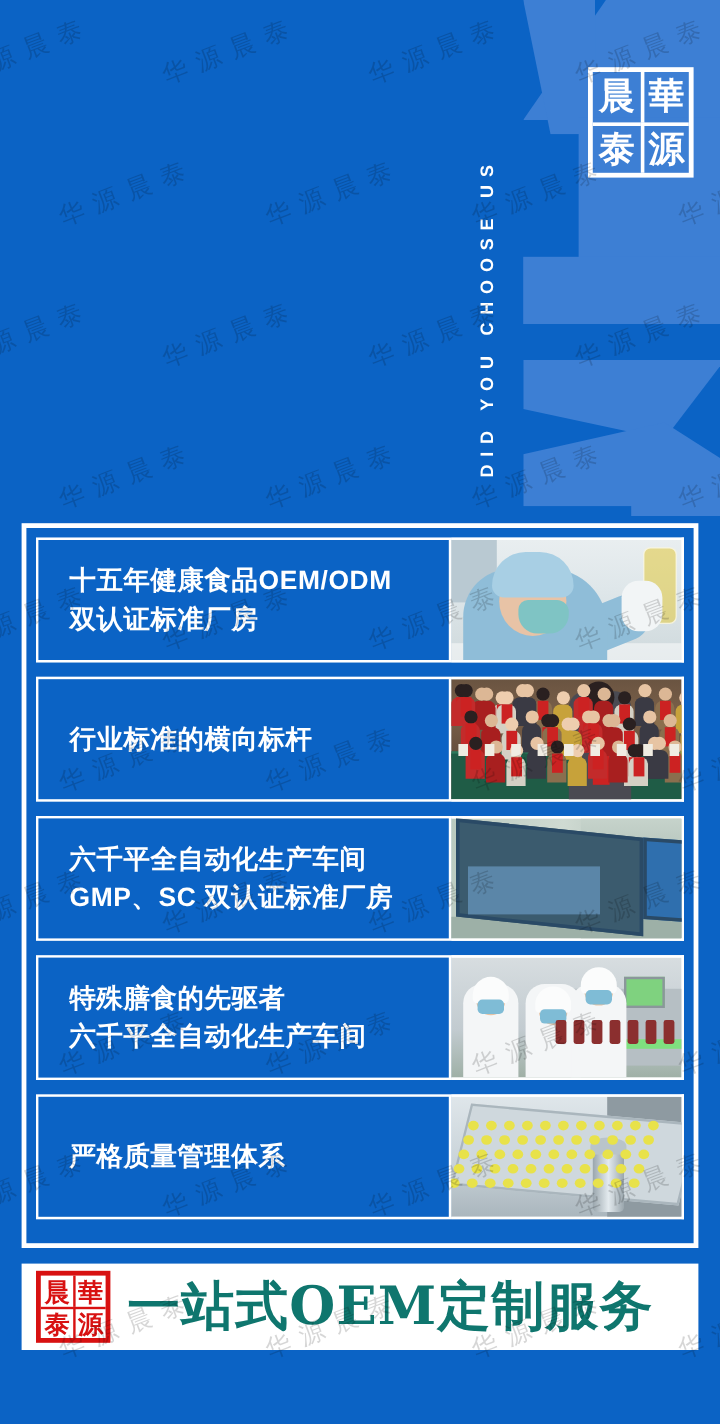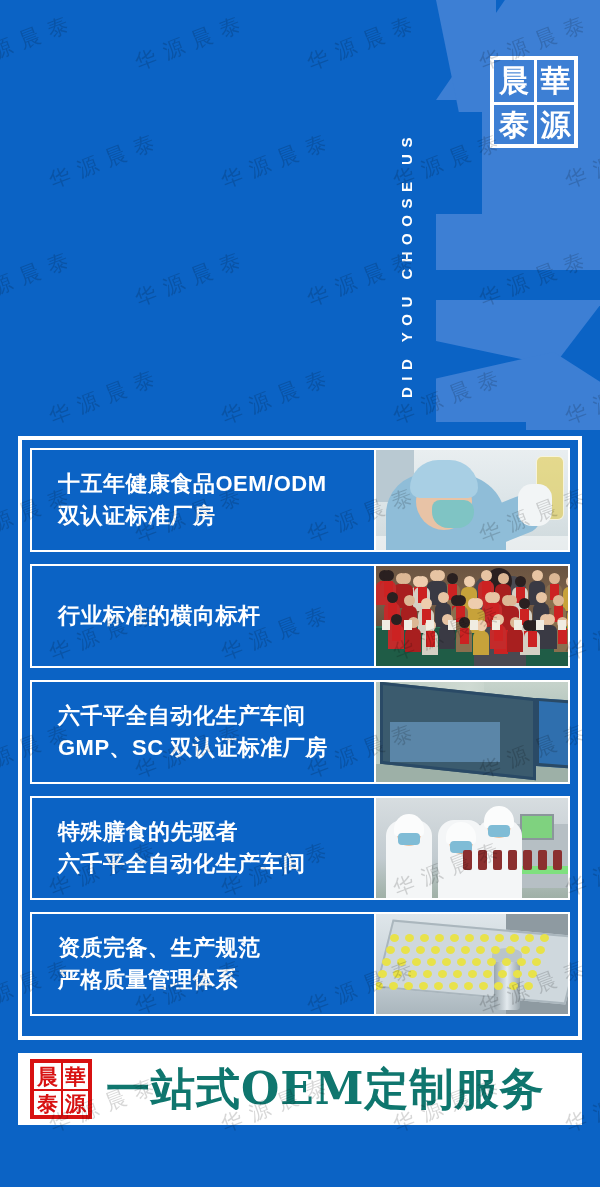--- a/index.html
+++ b/index.html
@@ -497,21 +497,20 @@
             <div class="bottle" style="right: 51px;"></div>
             <div class="bottle" style="right: 66px;"></div>
             <div class="bottle" style="right: 81px;"></div>
             <div class="bottle" style="right: 96px;"></div>
           </div>
       </div>
     </div>
 
     <div class="card-row">
       <div class="card-text">
-        <div class="line">资质完备、生产规范</div>
         <div class="line">严格质量管理体系</div>
       </div>
       <div class="card-photo">
         <div class="ph p5" id="p5host">
           <div class="ph blk"></div>
           <div class="ph tray"></div>
           <div class="ph cyl"></div>
           <div class="ph cylc"></div>
         <div class="ph pill" style="left: 14px; top: 20px;"></div>
             <div class="ph pill" style="left: 29px; top: 20px;"></div>

